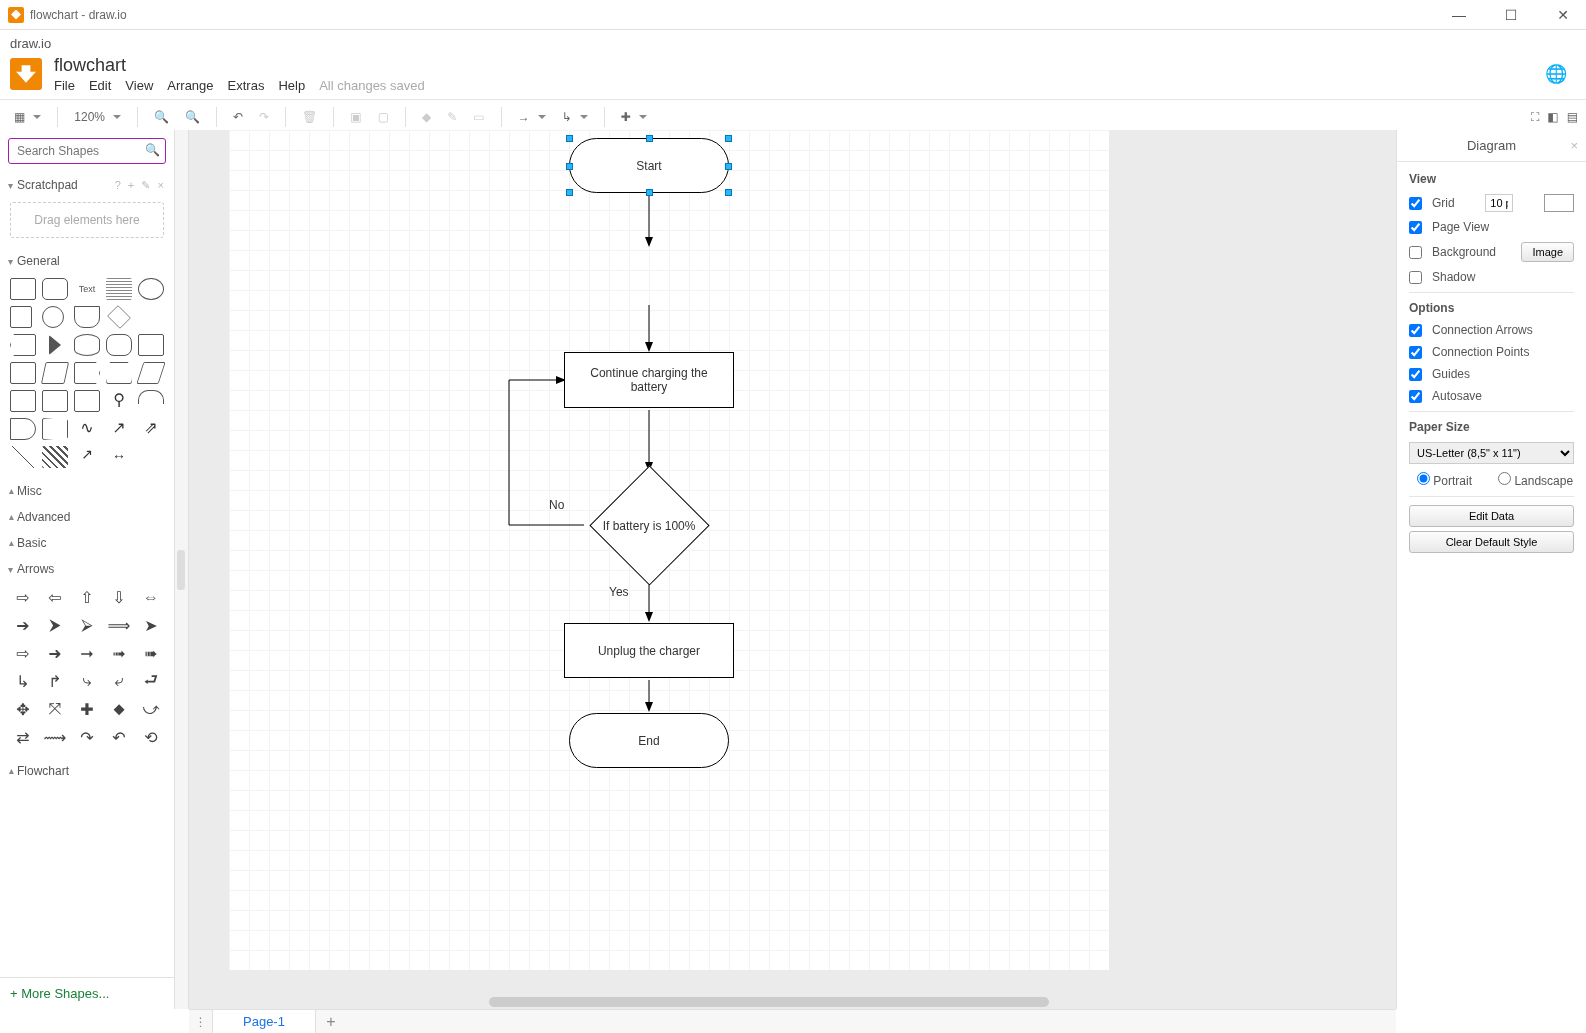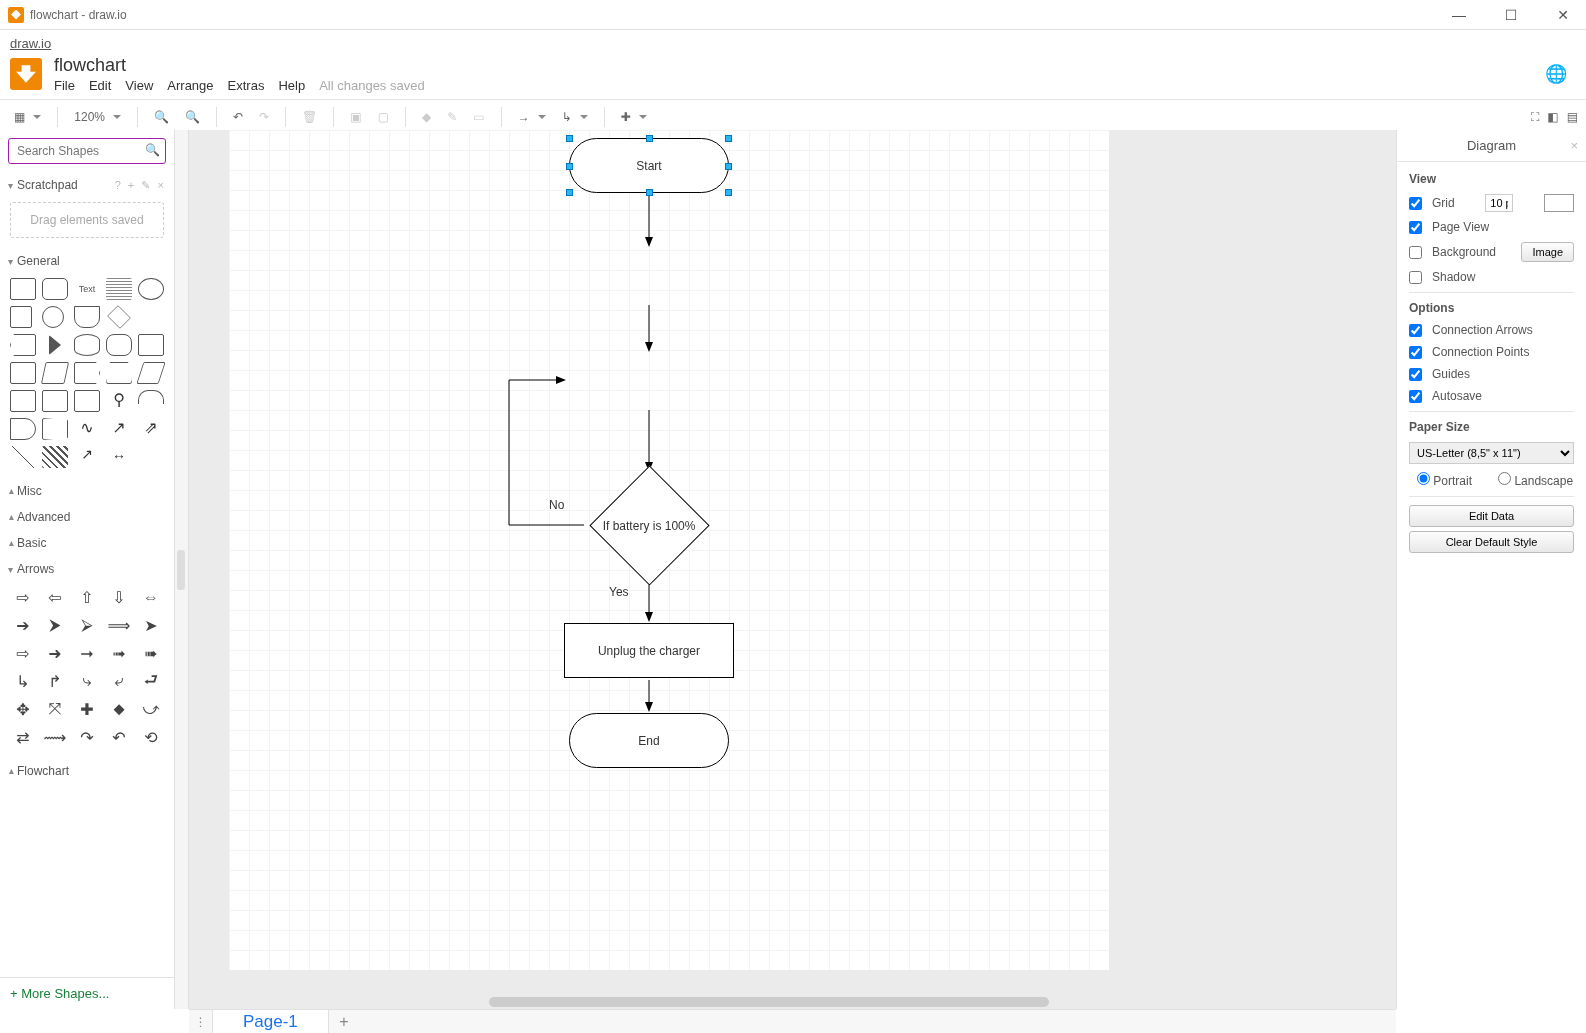--- a/index.html
+++ b/index.html
@@ -7,21 +7,21 @@
 
 
 .titlebar { height: 30px; display: flex; align-items: center; padding: 0 8px; background: #fff; border-bottom: 1px solid #e0e0e0; }
 .titlebar .app-icon { width: 16px; height: 16px; background: #f08705; display: inline-block; margin-right: 6px; border-radius: 2px; position:relative;}
 .titlebar .app-icon::after{content:"";position:absolute;inset:3px;background:#fff;clip-path:polygon(50% 0,100% 50%,50% 100%,0 50%);}
 .titlebar .title { color: #666; font-size: 12px; }
 .win-controls { margin-left: auto; display: flex; gap: 22px; color: #555; }
 .win-controls span { width: 30px; text-align: center; cursor: default; font-size: 14px;}
 
 
-.breadcrumb { padding: 6px 24px 0 10px; color: #555; font-size: 13px; text-decoration: underline; }
+.breadcrumb { padding: 6px 24px 0 10px; color: #555; font-size: 13px; }
 .header { display: flex; align-items: center; padding: 4px 10px 6px 10px; }
 .logo { width: 32px; height: 32px; background: #f08705; border-radius: 3px; margin-right: 12px; position:relative;}
 .logo::after{content:"";position:absolute;inset:5px;background:#fff;clip-path:polygon(30% 10%,70% 10%,70% 40%,95% 40%,50% 90%,5% 40%,30% 40%);}
 .doc-title { font-size: 18px; font-weight: 400; color: #333; }
 .menus { display: flex; gap: 14px; margin-top: 2px; font-size: 13px; color: #333; align-items: center;}
 .menus .saved { color: #aaa; }
 .globe { margin-left: auto; color: #aaa; font-size: 18px; padding-right: 8px;}
 
 
 .toolbar { height: 36px; border-top: 1px solid #e5e5e5; border-bottom: 1px solid #e0e0e0; display: flex; align-items: center; padding: 0 8px; gap: 4px; color: #666; }
@@ -80,21 +80,21 @@
 .rp-swatch{width:30px;height:18px;border:1px solid #999;background:#fff;margin-left:auto;}
 .rp-btn{border:1px solid #bbb;background:linear-gradient(#fdfdfd,#e8e8e8);padding:3px 10px;border-radius:3px;font-size:11px;}
 .rp-wide{display:block;width:100%;margin:4px 0;padding:4px 0;}
 .rp-sep{height:1px;background:#e5e5e5;margin:8px 0;}
 select.rp-select{width:100%;padding:3px;border:1px solid #ccc;font-size:11px;}
 .radio-row{display:flex;gap:26px;margin-top:8px;padding-left:8px;}
 
 
 .tabs { position: absolute; bottom: 0; left: 189px; right: 190px; height: 24px; border-top: 1px solid #e0e0e0; background: #f7f7f7; display: flex; align-items: stretch;}
 .tab-menu{width:24px;display:flex;align-items:center;justify-content:center;color:#888;border-right:1px solid #e0e0e0;}
-.tab { padding: 0 30px; display:flex; align-items:center; background:#fff; border-right:1px solid #e0e0e0; color:#1a73e8; font-size:17px;}
+.tab { padding: 0 30px; display:flex; align-items:center; background:#fff; border-right:1px solid #e0e0e0; color:#1a73e8; font-size:13px;}
 .tab-add{width:30px;display:flex;align-items:center;justify-content:center;color:#888;font-size:16px;}
 
 .arrow-grid{display:grid;grid-template-columns:repeat(5,1fr);gap:6px;padding:4px 10px 10px 10px;}
 .arrow-cell{height:22px;display:flex;align-items:center;justify-content:center;color:#444;font-size:16px;}
 </style>
 </head>
 <body>
 
 <div class="titlebar">
   <span class="app-icon"></span>
@@ -161,21 +161,21 @@
   <div class="sidebar-left">
     <div class="search-box">
       <input type="text" placeholder="Search Shapes" style="">
       <span class="sicon">🔍</span>
     </div>
     <div class="panel-header">
       <span class="chev">▾</span>
         <span>Scratchpad</span>
       <span class="tools">? + ✎ ×</span>
     </div>
-    <div class="scratch">Drag elements saved</div>
+    <div class="scratch">Drag elements here</div>
 
     <div class="panel-header">
         <span class="chev">▾</span>
         <span>General</span>
       </div>
     <div class="shape-grid">
       <div class="shape"></div>
       <div class="shape" style="border-radius:5px"></div>
       <div class="shape text">Text</div>
       <div class="shape none" style="background:repeating-linear-gradient(#888,#888 1px,transparent 1px,transparent 3px)"></div>
@@ -294,20 +294,23 @@
           <div class="sel-handle" style="right:-4px;top:-4px"></div>
         <div class="sel-handle" style="left:-4px;bottom:-4px"></div>
           <div class="sel-handle" style="right:-4px;bottom:-4px"></div>
         <div class="sel-handle" style="left:50%;top:-4px;margin-left:-3px"></div>
           <div class="sel-handle" style="left:50%;bottom:-4px;margin-left:-3px"></div>
         <div class="sel-handle" style="top:50%;left:-4px;margin-top:-3px"></div>
           <div class="sel-handle" style="top:50%;right:-4px;margin-top:-3px"></div>
       </div>
 
 
+      <div class="node" style="left:335px;top:222px;width:170px;height:56px">
+        <span>Continue charging the battery</span>
+      </div>
 
       <div class="node diamond-node" style="left:378px;top:353px;width:85px;height:85px;padding:0">
         <span class="lbl">If battery is 100%</span>
       </div>
       <div class="edge-label" style="left:320px;top:368px">No</div>
       <div class="edge-label" style="left:380px;top:455px">Yes</div>
 
       <div class="node terminator" style="left:340px;top:583px;width:160px;height:55px">
         <span>End</span>
       </div>

